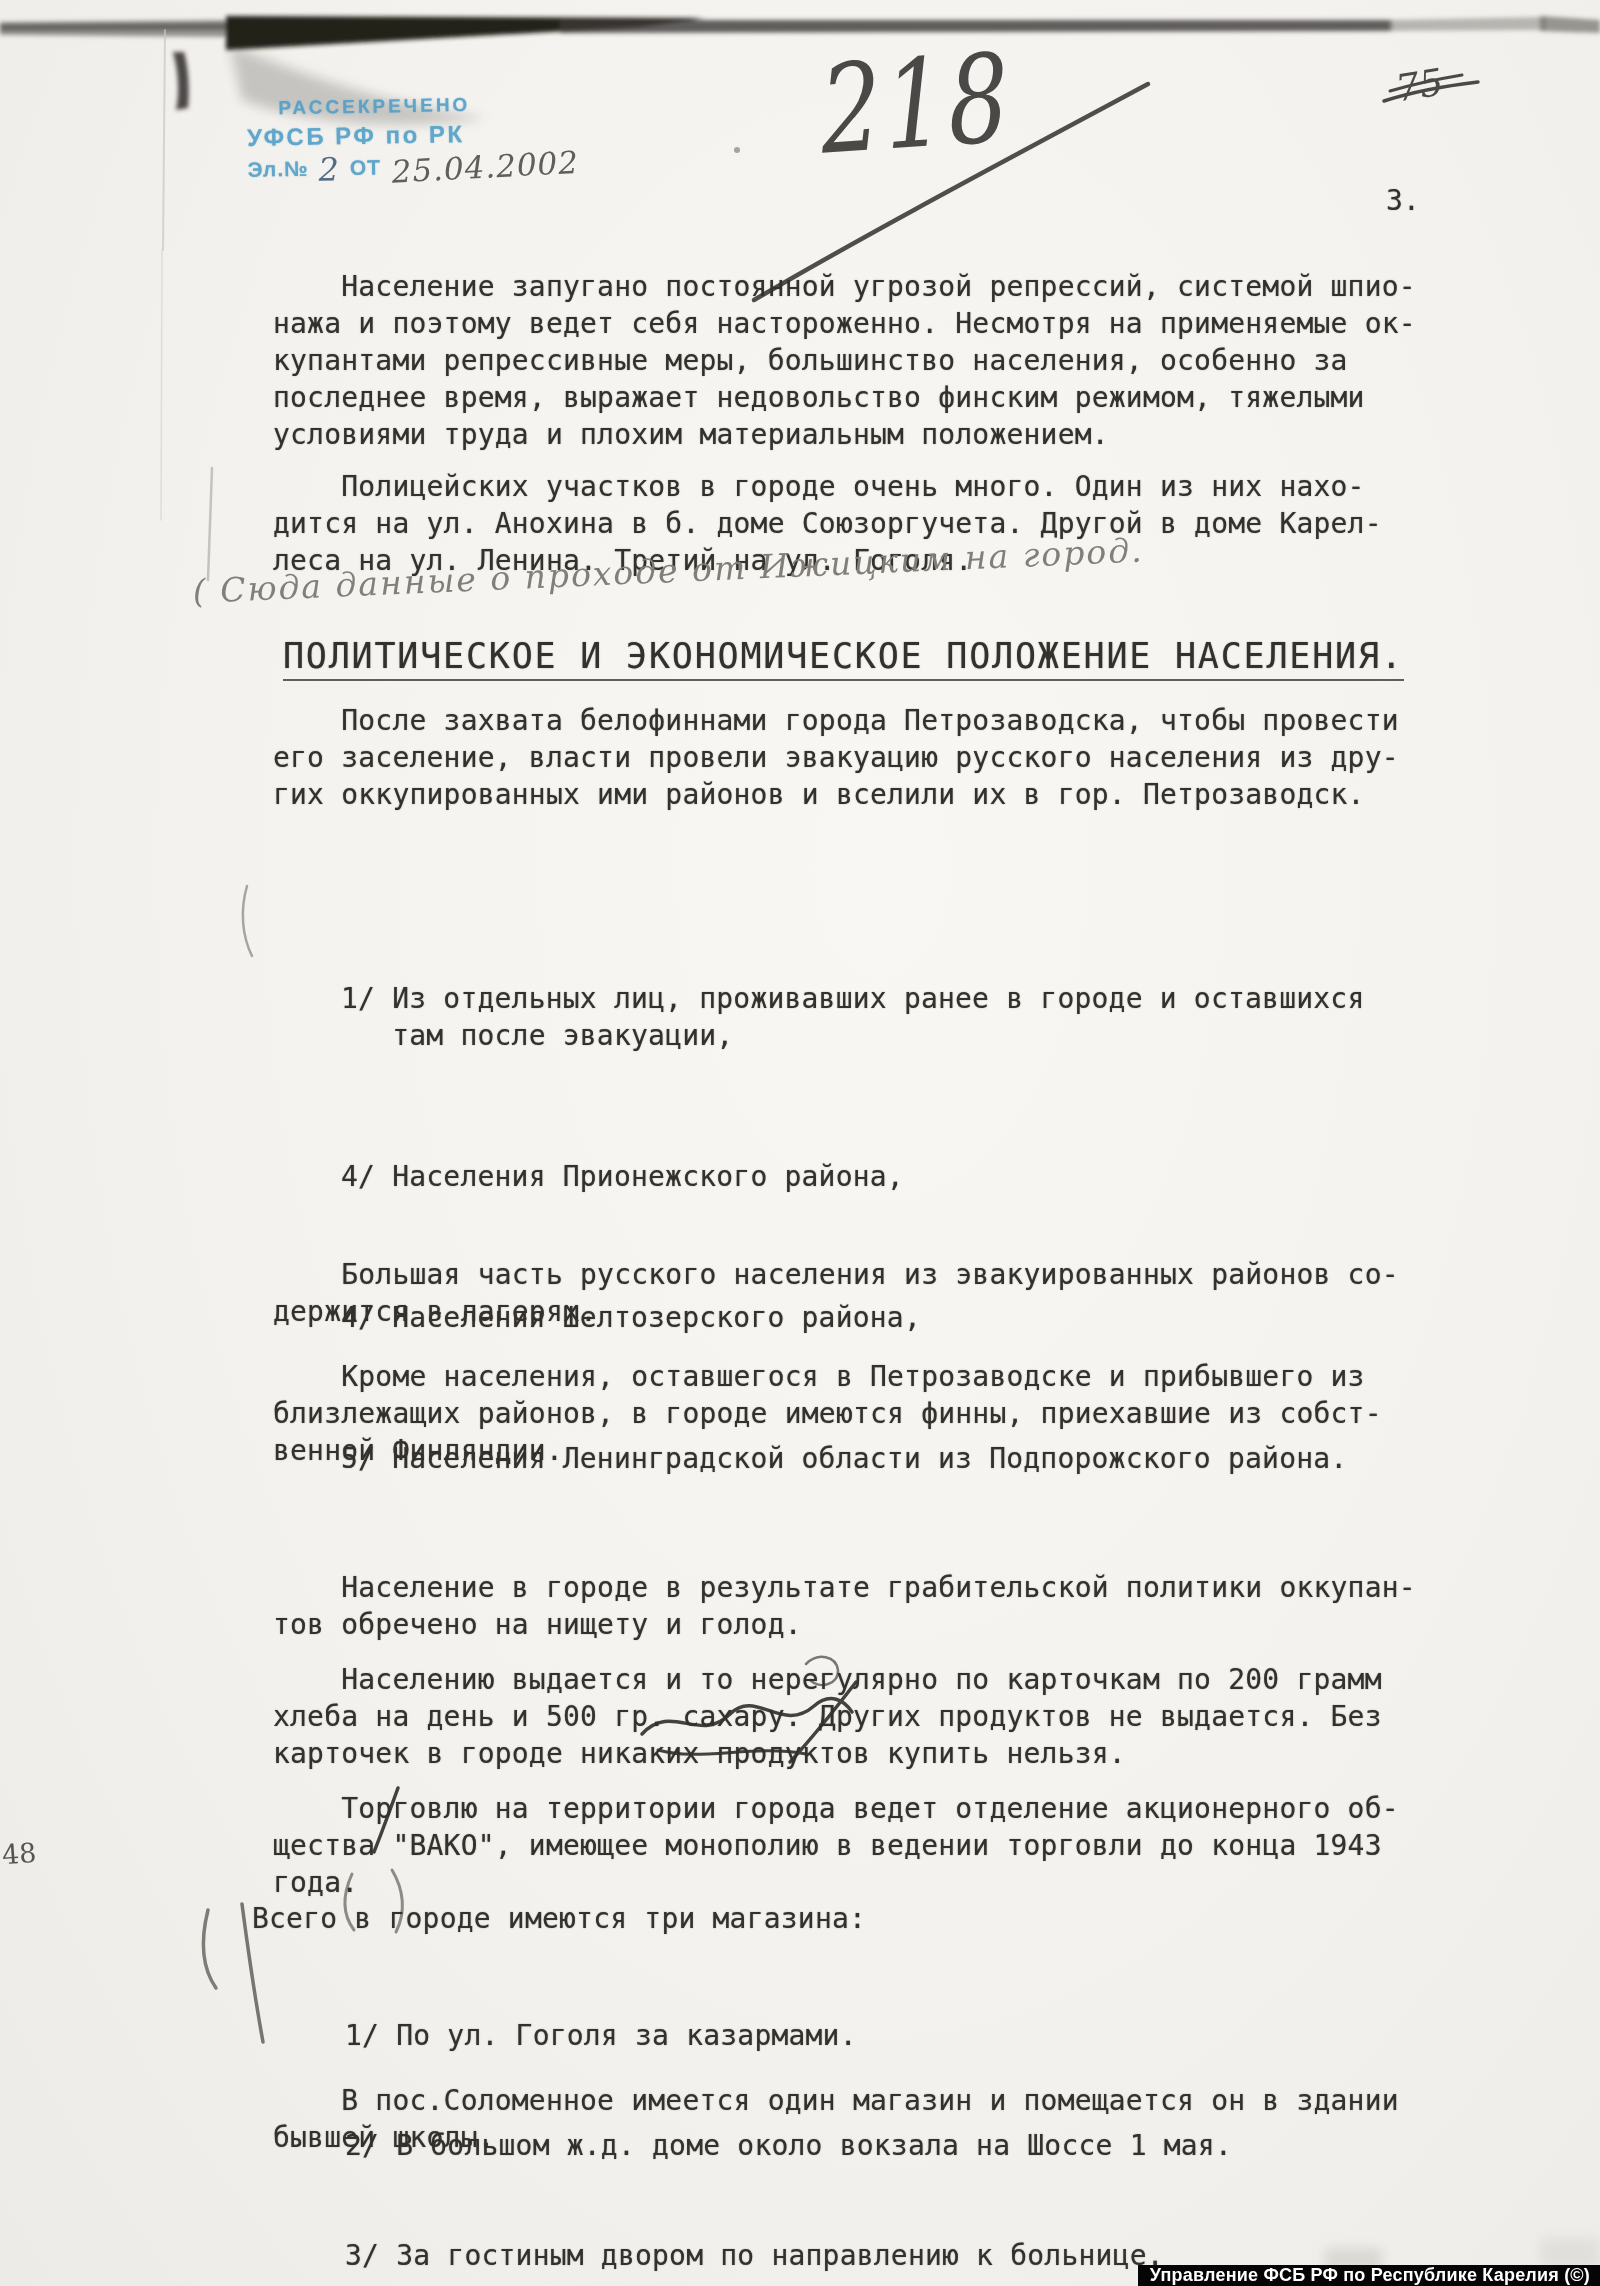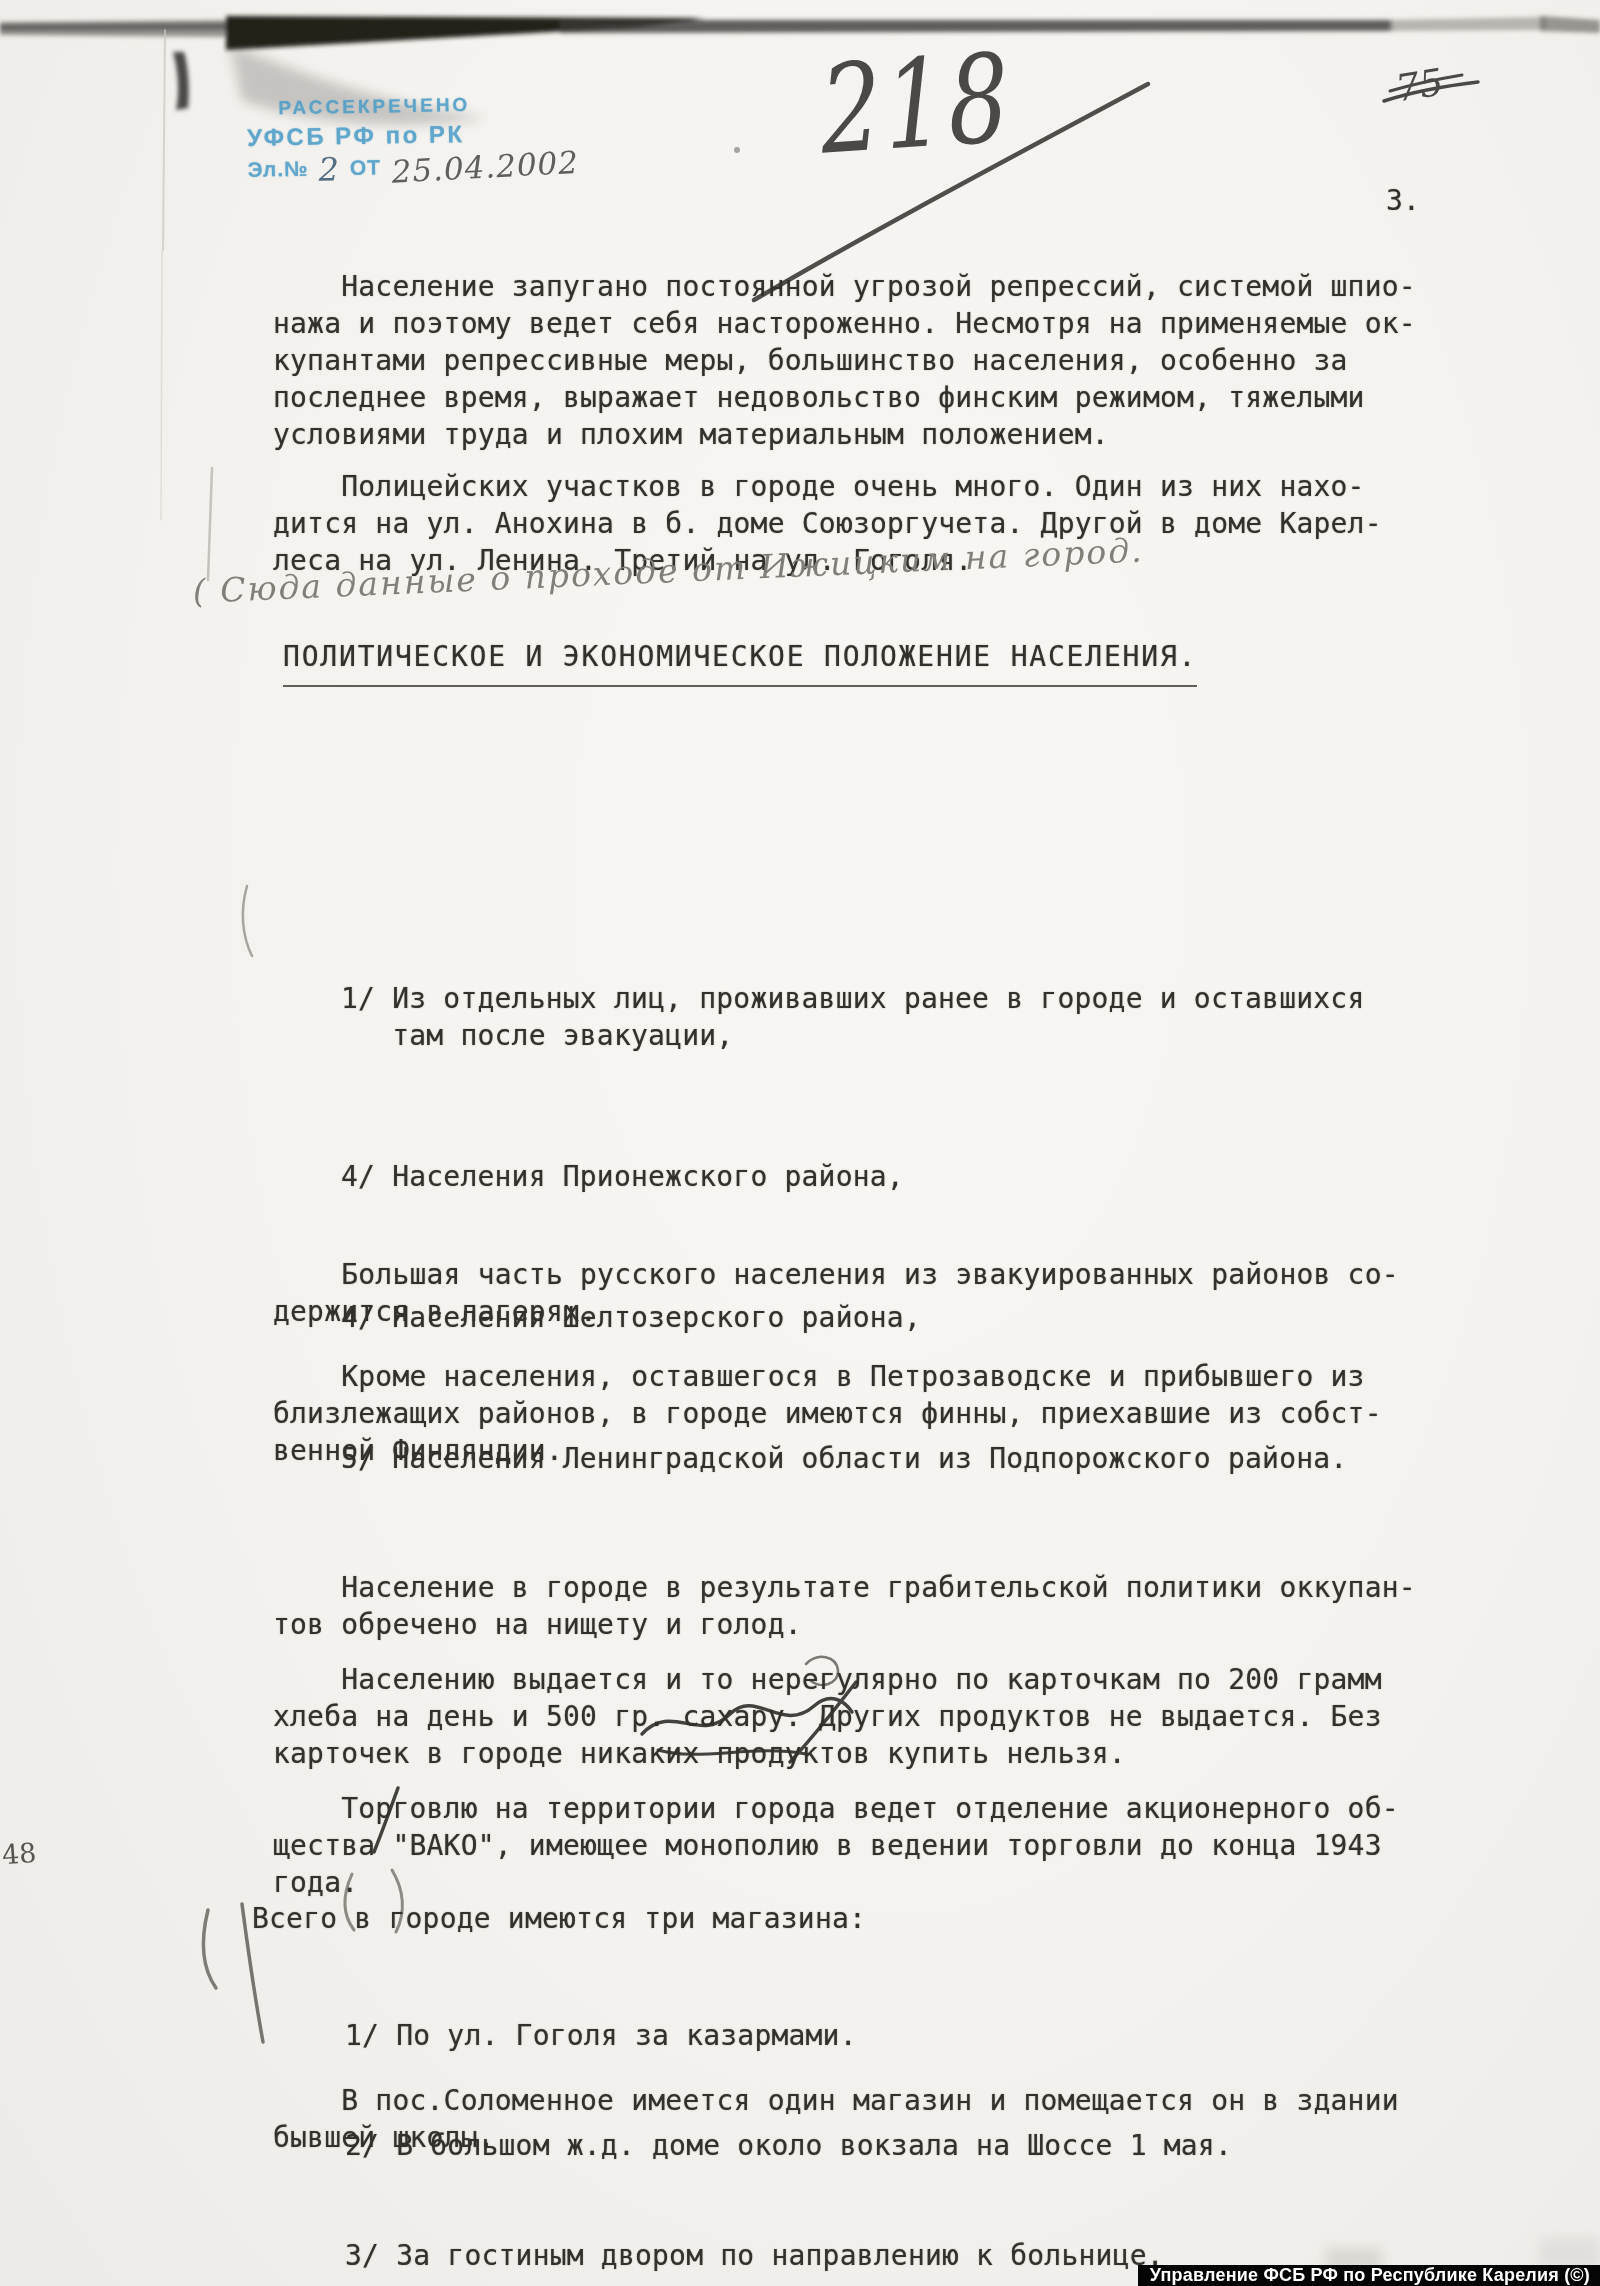--- a/index.html
+++ b/index.html
@@ -16,23 +16,23 @@
   .artifacts{position:absolute;left:0;top:0;width:1600px;height:2286px;pointer-events:none;}
   .tw{
     position:absolute;
     white-space:pre;
     font-family:"DejaVu Sans Mono", monospace;
     font-size:28px;line-height:37px;letter-spacing:0.2px;
     color:var(--ink,#34312c);
     text-shadow:0 0 1.2px rgba(47,44,39,.55);
   }
   .heading{
-    font-size:28px;letter-spacing:1.8px;
+    font-size:35px;letter-spacing:1.8px;
     border-bottom:2.5px solid rgba(47,44,39,.75);
-    padding-bottom:10px;
+    padding-bottom:4px;
     display:inline-block;
   }
   .pop-item{margin-bottom:30px;}
   .store-item{line-height:36px;}
   .stamp{
     position:absolute;left:247px;top:95px;
     color:var(--stamp-blue,#4d9cc6);
     font-family:"Liberation Sans", sans-serif;
     font-weight:bold;
     opacity:.88;
@@ -179,20 +179,23 @@
 последнее время, выражает недовольство финским режимом, тяжелыми
 условиями труда и плохим материальным положением.</div>
   <div class="tw" style="left:273px;top:468px">    Полицейских участков в городе очень много. Один из них нахо-
 дится на ул. Анохина в б. доме Союзоргучета. Другой в доме Карел-
 леса на ул. Ленина. Третий на ул. Гоголя.</div>
 
   <div class="pencil-note">( Сюда данные о проходе от Ижицким на город.</div>
 
   <div class="tw heading" style="left:283px;top:638px">ПОЛИТИЧЕСКОЕ И ЭКОНОМИЧЕСКОЕ ПОЛОЖЕНИЕ НАСЕЛЕНИЯ.</div>
 
+  <div class="tw" style="left:273px;top:702px">    После захвата белофиннами города Петрозаводска, чтобы провести
+его заселение, власти провели эвакуацию русского населения из дру-
+гих оккупированных ими районов и вселили их в гор. Петрозаводск.</div>
 
   <div class="tw list" style="left:341px;top:906px">
     <div class="pop-item">1/ Из отдельных лиц, проживавших ранее в городе и оставшихся
    там после эвакуации,</div>
     <div class="pop-item">4/ Населения Прионежского района,</div>
     <div class="pop-item">4/ Населения Шелтозерского района,</div>
     <div class="pop-item">5/ Населения Ленинградской области из Подпорожского района.</div>
   </div>
 
   <div class="tw" style="left:273px;top:1256px">    Большая часть русского населения из эвакуированных районов со-

